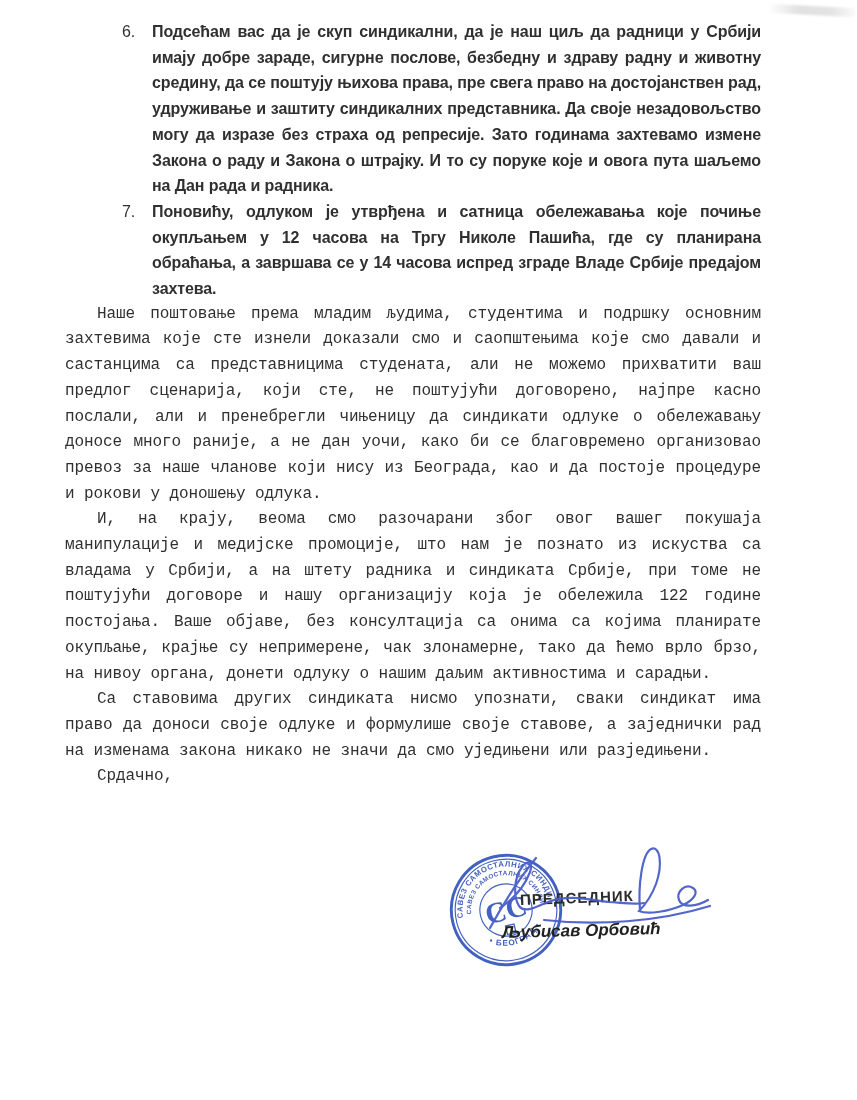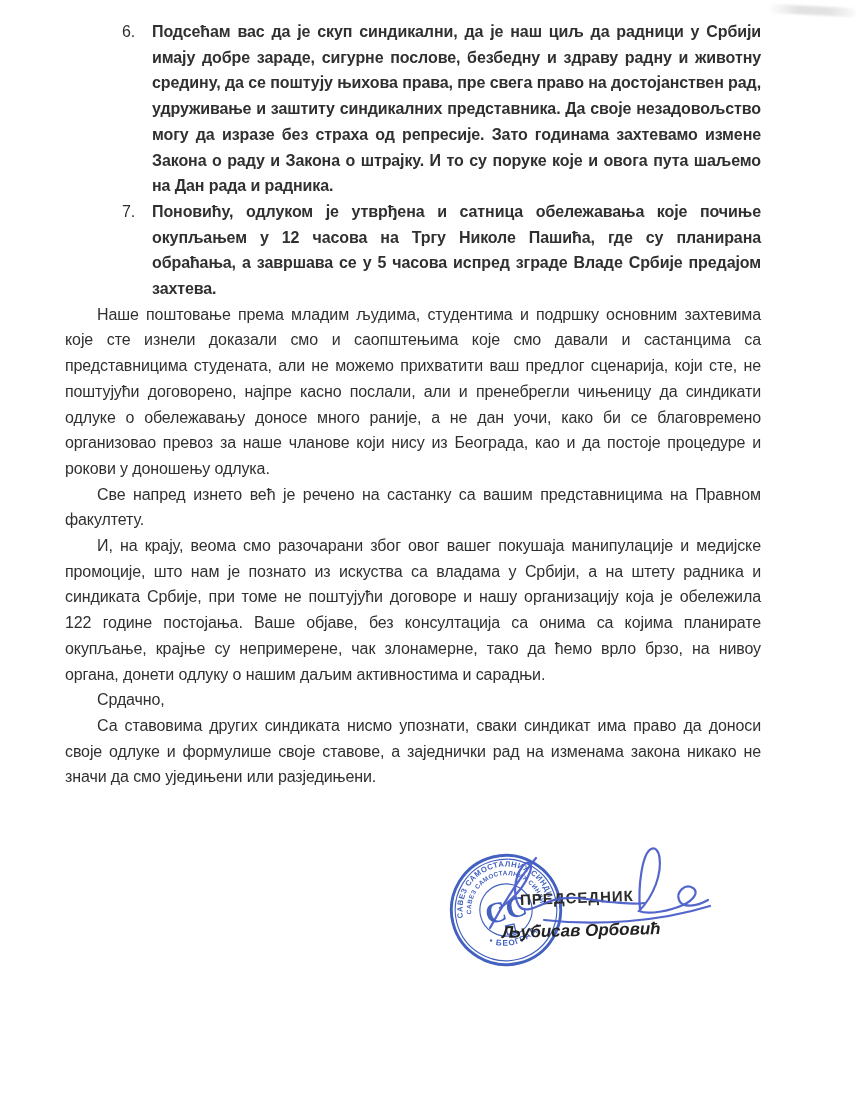--- a/index.html
+++ b/index.html
@@ -41,20 +41,21 @@
     text-align: left;
   }
   .list-text {
     flex: 1 1 auto;
     text-align: justify;
     font-weight: bold;
   }
   .para {
     text-align: justify;
     text-indent: 32px;
+    font-family: Liberation Mono, monospace;
   }
   .closing {
     text-align: left;
   }
   
   .sig-block {
     position: absolute;
     left: 440px; top: 840px;
     width: 310px; height: 150px;
   }
@@ -100,32 +101,31 @@
 
   <div class="content">
 
     <div class="list-item">
       <div class="list-num">6.</div>
       <div class="list-text">Подсећам вас да је скуп синдикални, да је наш циљ да радници у Србији имају добре зараде, сигурне послове, безбедну и здраву радну и животну средину, да се поштују њихова права, пре свега право на достојанствен рад, удруживање и заштиту синдикалних представника. Да своје незадовољство могу да изразе без страха од репресије. Зато годинама захтевамо измене Закона о раду и Закона о штрајку. И то су поруке које и овога пута шаљемо на Дан рада и радника.</div>
     </div>
 
     <div class="list-item">
       <div class="list-num">7.</div>
-      <div class="list-text">Поновићу, одлуком је утврђена и сатница обележавања које почиње окупљањем у 12 часова на Тргу Николе Пашића, где су планирана обраћања, а завршава се у 5 часова испред зграде Владе Србије предајом захтева.</div>
+      <div class="list-text">Поновићу, одлуком је утврђена и сатница обележавања које почиње окупљањем у 12 часова на Тргу Николе Пашића, где су планирана обраћања, а завршава се у 14 часова испред зграде Владе Србије предајом захтева.</div>
     </div>
 
     <p class="para">Наше поштовање према младим људима, студентима и подршку основним захтевима које сте изнели доказали смо и саопштењима које смо давали и састанцима са представницима студената, али не можемо прихватити ваш предлог сценарија, који сте, не поштујући договорено, најпре касно послали, али и пренебрегли чињеницу да синдикати одлуке о обележавању доносе много раније, а не дан уочи, како би се благовремено организовао превоз за наше чланове који нису из Београда, као и да постоје процедуре и рокови у доношењу одлука.</p>
 
-    <p class="para">Све напред изнето већ је речено на састанку са вашим представницима на Правном факултету.</p>
 
     <p class="para">И, на крају, веома смо разочарани због овог вашег покушаја манипулације и медијске промоције, што нам је познато из искуства са владама у Србији, а на штету радника и синдиката Србије, при томе не поштујући договоре и нашу организацију која је обележила 122 године постојања. Ваше објаве, без консултација са онима са којима планирате окупљање, крајње су непримерене, чак злонамерне, тако да ћемо врло брзо, на нивоу органа, донети одлуку о нашим даљим активностима и сарадњи.</p>
 
+    <p class="para">Са ставовима других синдиката нисмо упознати, сваки синдикат има право да доноси своје одлуке и формулише своје ставове, а заједнички рад на изменама закона никако не значи да смо уједињени или разједињени.</p>
+
     <p class="para closing">Срдачно,</p>
-
-    <p class="para">Са ставовима других синдиката нисмо упознати, сваки синдикат има право да доноси своје одлуке и формулише своје ставове, а заједнички рад на изменама закона никако не значи да смо уједињени или разједињени.</p>
 
   </div>
 
   <div class="sig-block">
 
     <svg class="stamp" viewBox="0 0 120 120">
       <defs>
         <path id="arcOuter" d="M 15,60 A 45,45 0 1 1 105,60"></path>
         <path id="arcInner" d="M 24,60 A 36,36 0 1 1 96,60"></path>
         <path id="arcBottom" d="M 19,64 A 42,42 0 0 0 101,64"></path>

